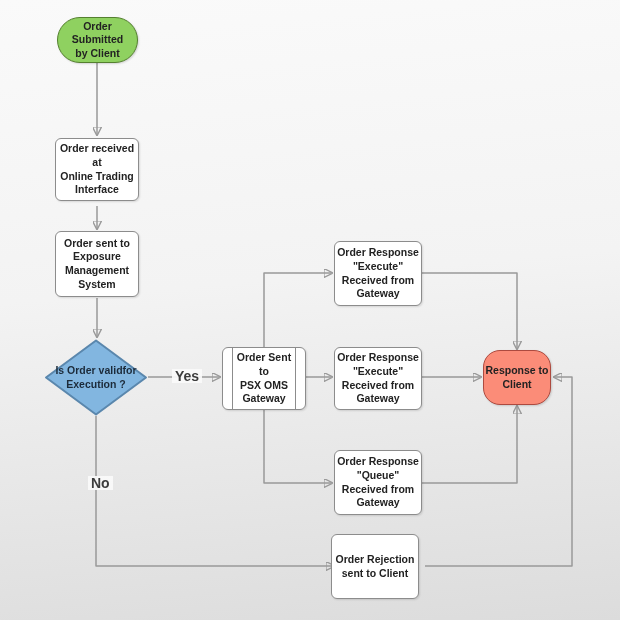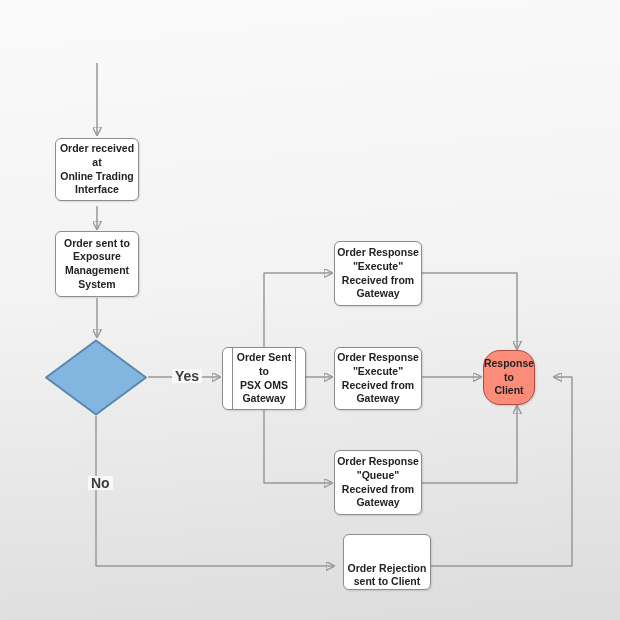--- a/index.html
+++ b/index.html
@@ -92,38 +92,44 @@
     <path d="M264,347 L264,273 L332,273" marker-end="url(#arw)"></path>
     <path d="M306,377 L332,377" marker-end="url(#arw)"></path>
     <path d="M264,410 L264,483 L332,483" marker-end="url(#arw)"></path>
     <path d="M422,273 L517,273 L517,349" marker-end="url(#arw)"></path>
     <path d="M422,377 L481,377" marker-end="url(#arw)"></path>
     <path d="M422,483 L517,483 L517,406" marker-end="url(#arw)"></path>
     <path d="M96,416 L96,566 L334,566" marker-end="url(#arw)"></path>
     <path d="M425,566 L572,566 L572,377 L554,377" marker-end="url(#arw)"></path>
   </svg>
 
+  <div class="node terminator-start" style="left:57px; top:17px; width:81px; height:46px;">
+    <span class="lbl">Order Submitted
+by Client</span>
+  </div>
 
   <div class="node process" style="left:55px; top:138px; width:84px; height:63px;">
     <span class="lbl">Order received at
 Online Trading
 Interface</span>
   </div>
 
   <div class="node process" style="left:55px; top:231px; width:84px; height:66px;">
     <span class="lbl">Order sent to
 Exposure
 Management
 System</span>
   </div>
 
   <div class="node diamond-wrap" style="left:44px; top:339px; width:104px; height:77px;">
     <svg viewBox="0 0 104 77">
       <polygon points="52,1.5 102,38.5 52,75.5 2,38.5" fill="#82b6e0" stroke="#5a87ad" stroke-width="2" stroke-linejoin="round"></polygon>
     </svg>
+    <span class="lbl" style="color:#1c2b3a;">Is Order validfor
+Execution ?</span>
   </div>
 
   <div class="node process predefined" style="left:222px; top:347px; width:84px; height:63px;">
     <span class="inner-line left"></span>
     <span class="inner-line right"></span>
     <span class="lbl">Order Sent to
 PSX OMS
 Gateway</span>
   </div>
 
@@ -141,26 +147,26 @@
 Gateway</span>
   </div>
 
   <div class="node process" style="left:334px; top:450px; width:88px; height:65px;">
     <span class="lbl">Order Response
 "Queue"
 Received from
 Gateway</span>
   </div>
 
-  <div class="node terminator-end" style="left:483px; top:350px; width:52px; height:55px;">
+  <div class="node terminator-end" style="left:483px; top:350px; width:68px; height:55px;">
     <span class="lbl">Response to
 Client</span>
   </div>
 
-  <div class="node process" style="left:343px; top:534px; width:88px; height:56px;align-items:flex-end;">
+  <div class="node process" style="left:331px; top:534px; width:88px; height:65px;">
     <span class="lbl">Order Rejection
 sent to Client</span>
   </div>
 
   <div class="edge-label" style="left:172px; top:369px;">Yes</div>
   <div class="edge-label" style="left:88px; top:476px;">No</div>
 
 </div>
 
 </body></html>

